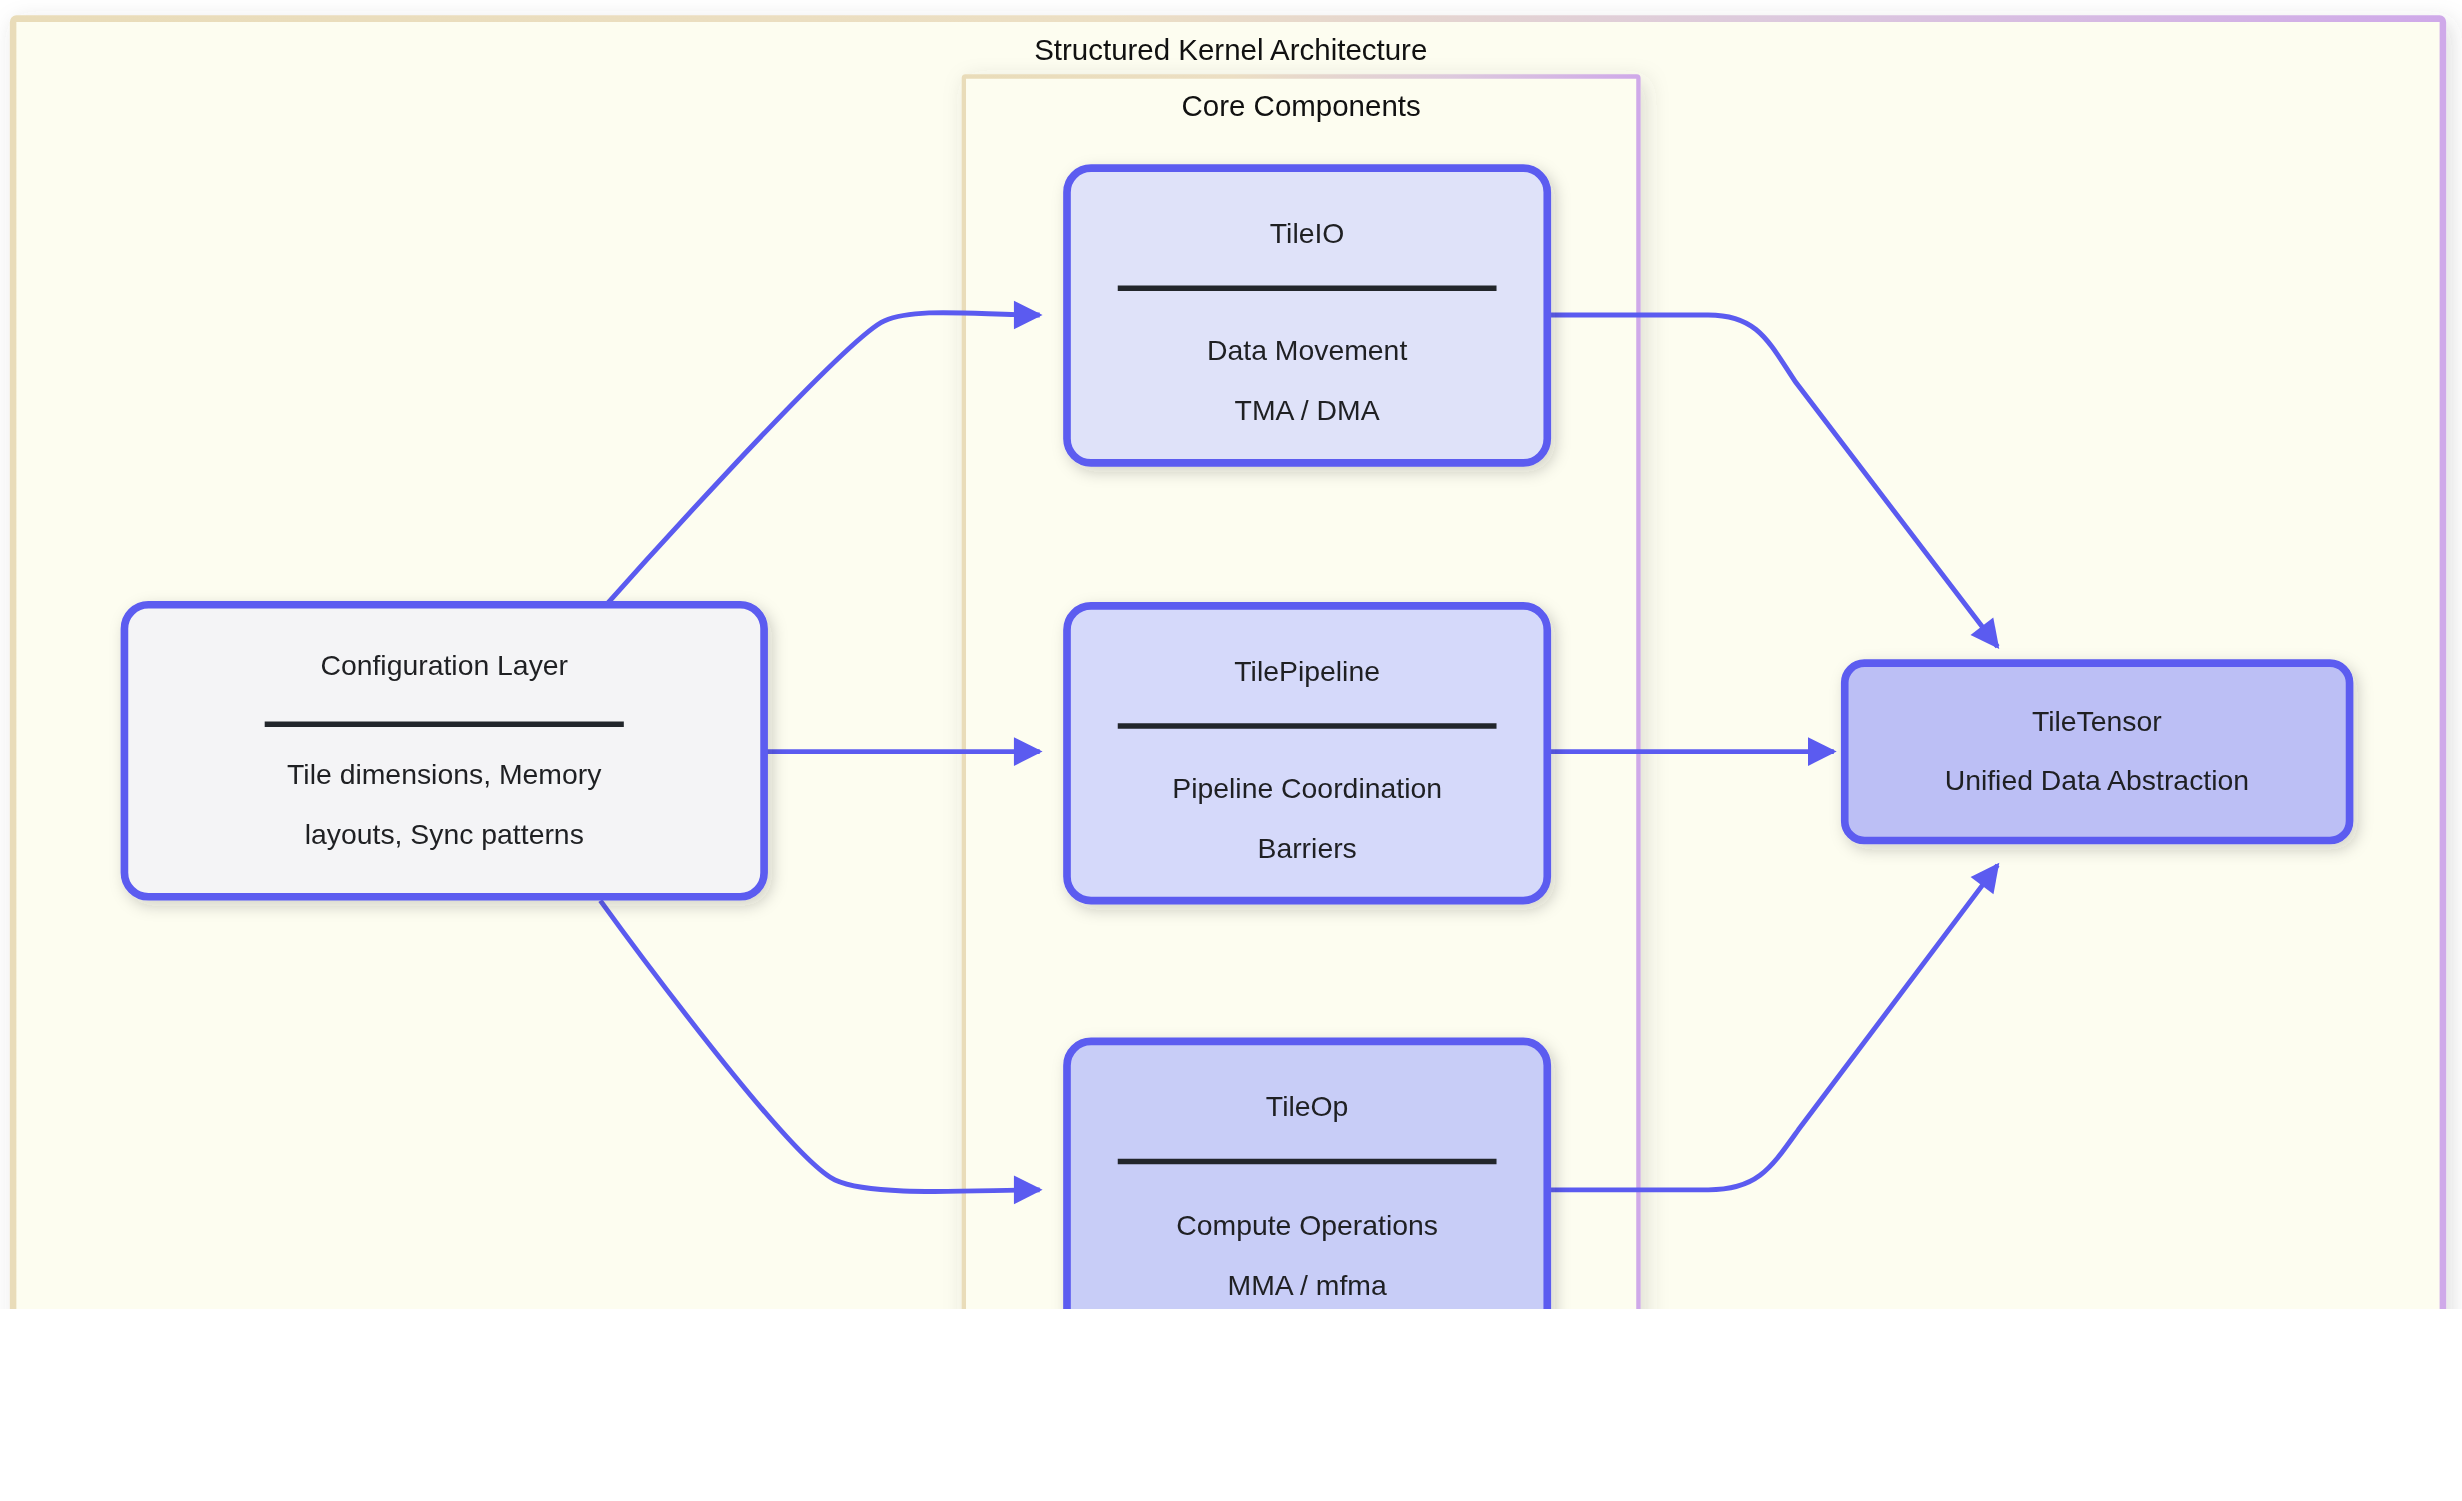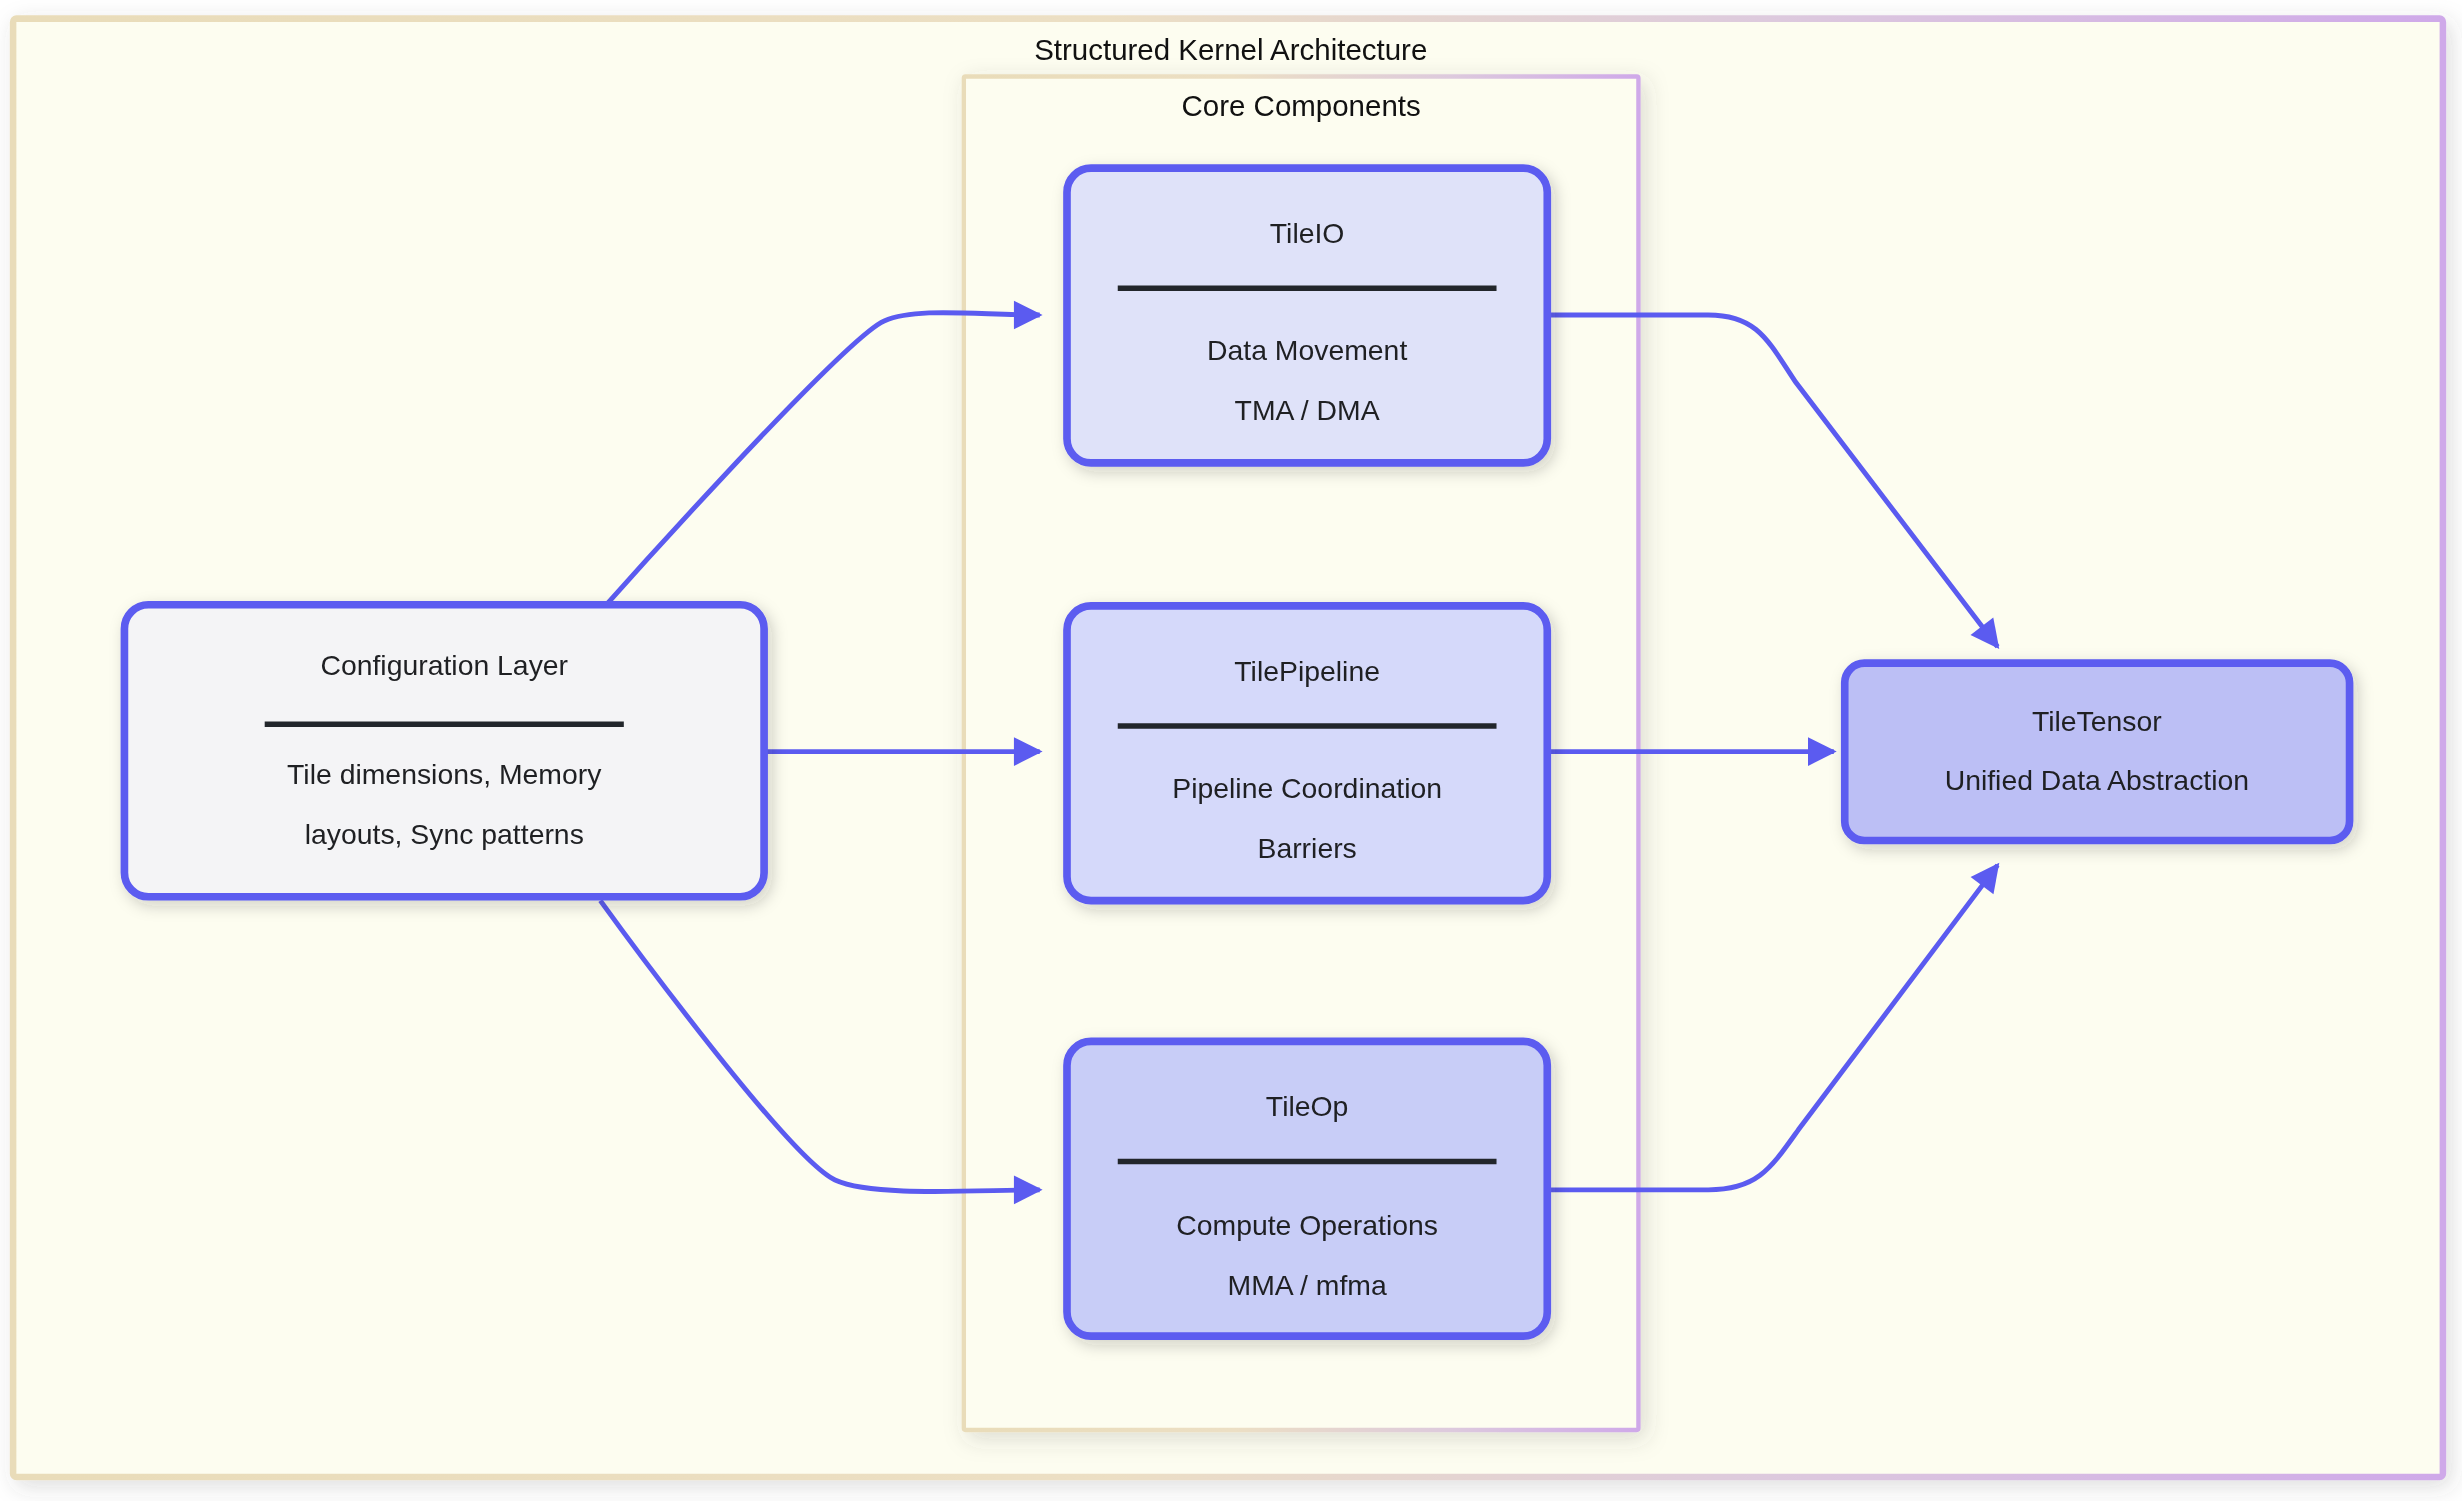--- a/index.html
+++ b/index.html
@@ -3,21 +3,21 @@
 <meta charset="utf-8">
 <style>
   html, body {
     margin: 0;
     padding: 0;
     background: #ffffff;
   }
   #stage {
     position: relative;
     width: 2462px;
-    height: 1501px;
+    height: 1309px;
     background: #ffffff;
     font-family: "Liberation Sans", sans-serif;
     overflow: hidden;
   }
   svg#diagram {
     position: absolute;
     top: 0;
     left: 0;
     width: 2462px;
     height: 1501px;

